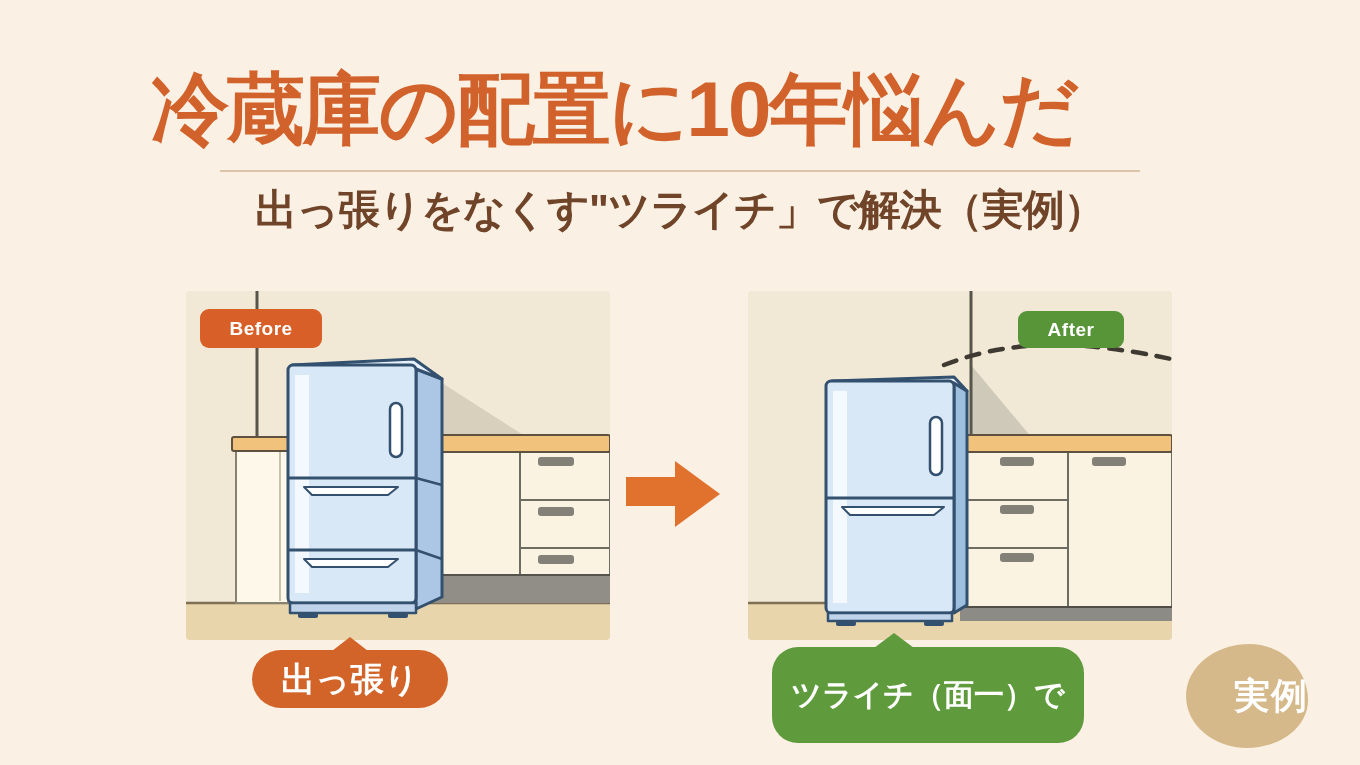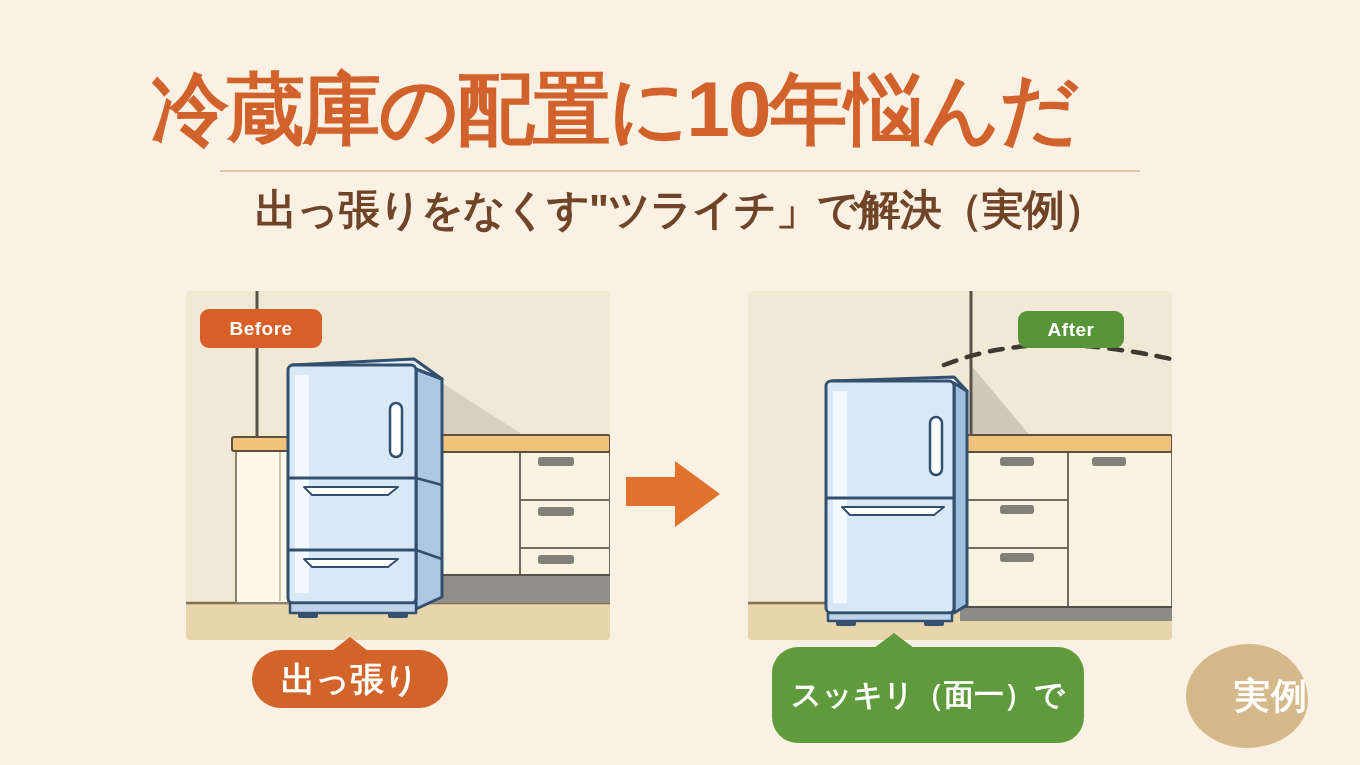--- a/index.html
+++ b/index.html
@@ -179,18 +179,18 @@
 <div class="abs badge badge-after">After</div>
 
 <svg class="abs arrow" viewBox="0 0 98 74">
   <polygon points="0,19 49,19 49,3 94,36 49,69 49,48 0,48" fill="#E0722E"></polygon>
 </svg>
 
 <div class="abs bubble bubble-before">
   <span>出っ張り</span>
 </div>
 <div class="abs bubble bubble-after">
-  <span>スッキリ（面一）で</span>
+  <span>ツライチ（面一）で</span>
 </div>
 
 <div class="abs stamp">
   <span>実例</span>
 </div>
 
 </body></html>

